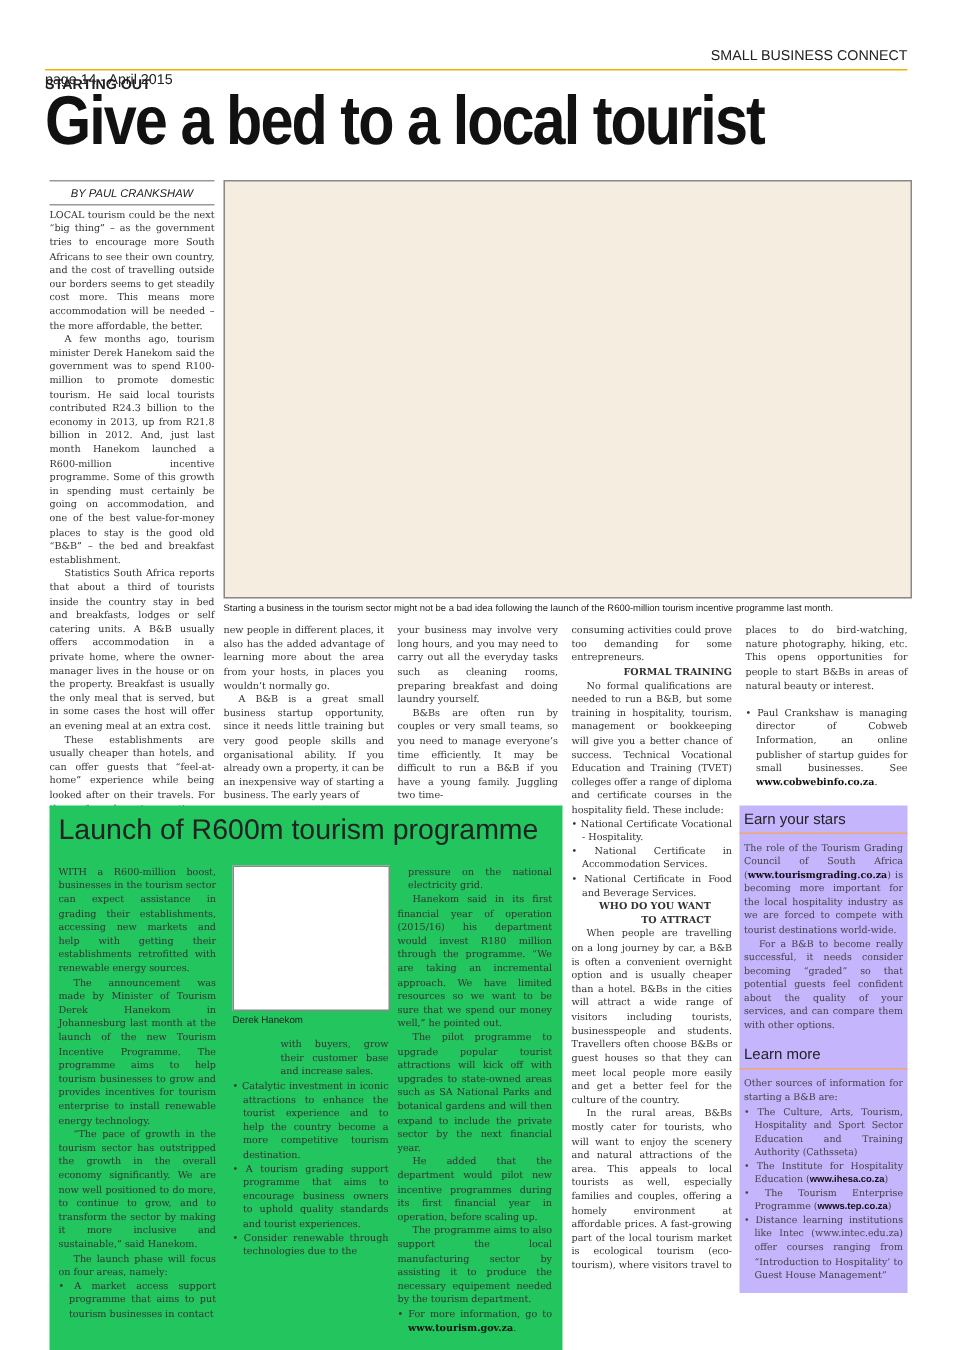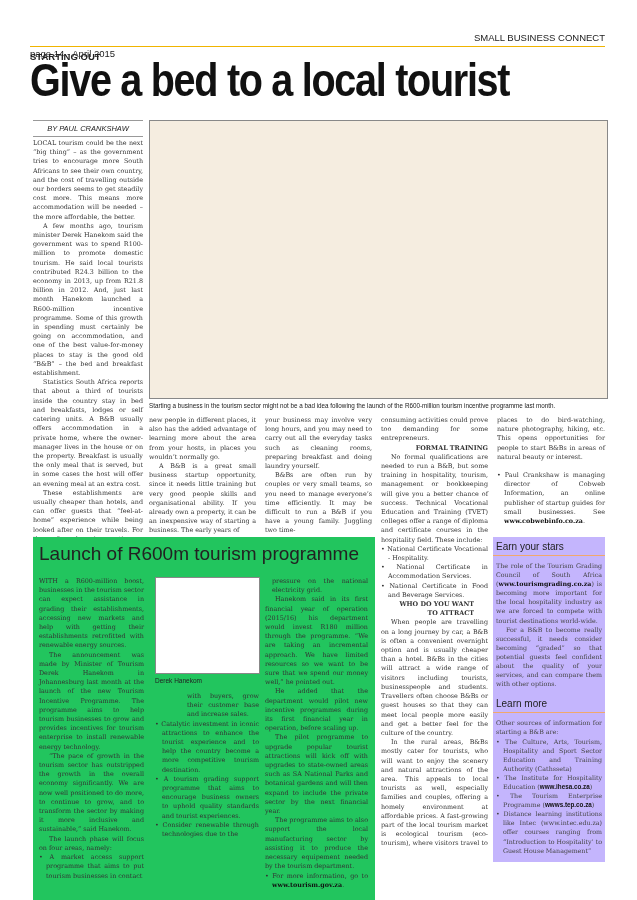--- a/index.html
+++ b/index.html
@@ -90,22 +90,22 @@
   <div class="pcap">Derek Hanekom</div>
   <div class="col" style="left:122px;top:155px;width:104px;">
     <p style="padding-left:7px;margin-left:25px;">with buyers, grow their customer base and increase sales.</p>
     <p class="bullet"><span>• </span><span>Catalytic investment in iconic attractions to enhance the tourist experience and to help the country become a more competitive tourism destination.</span></p>
     <p class="bullet"><span>• </span><span>A tourism grading support programme that aims to encourage business owners to uphold quality standards and tourist experiences.</span></p>
     <p class="bullet"><span>• </span><span>Consider renewable through technologies due to the</span></p>
   </div>
   <div class="col" style="left:232px;top:40px;width:103px;">
     <p style="padding-left:7px;">pressure on the national electricity grid.</p>
     <p class="ind">Hanekom said in its first financial year of operation (2015/16) his department would invest R180 million through the programme. “We are taking an incremental approach. We have limited resources so we want to be sure that we spend our money well,” he pointed out.</p>
+    <p class="ind">The pilot programme to upgrade popular tourist attractions will kick off with upgrades to state-owned areas such as SA National Parks and botanical gardens and will then expand to include the private sector by the next financial year.</p>
     <p class="ind">He added that the department would pilot new incentive programmes during its first financial year in operation, before scaling up.</p>
-    <p class="ind">The pilot programme to upgrade popular tourist attractions will kick off with upgrades to state-owned areas such as SA National Parks and botanical gardens and will then expand to include the private sector by the next financial year.</p>
     <p class="ind">The programme aims to also support the local manufacturing sector by assisting it to produce the necessary equipement needed by the tourism department.</p>
     <p class="bullet"><span>• </span><span>For more information, go to</span> <b class="u">www.tourism.gov.za</b><span>.</span></p>
   </div>
 </div>
 
 <div class="peach">
   <h3>Earn your stars</h3>
   <div class="pc">
     <p><span>The role of the Tourism Grading Council of South Africa (</span><b class="u">www.tourismgrading.co.za</b><span>) is becoming more important for the local hospitality industry as we are forced to compete with tourist destinations world-wide.</span></p>
     <p class="ind" style="text-indent:10px;">For a B&amp;B to become really successful, it needs consider becoming “graded” so that potential guests feel confident about the quality of your services, and can compare them with other options.</p>

